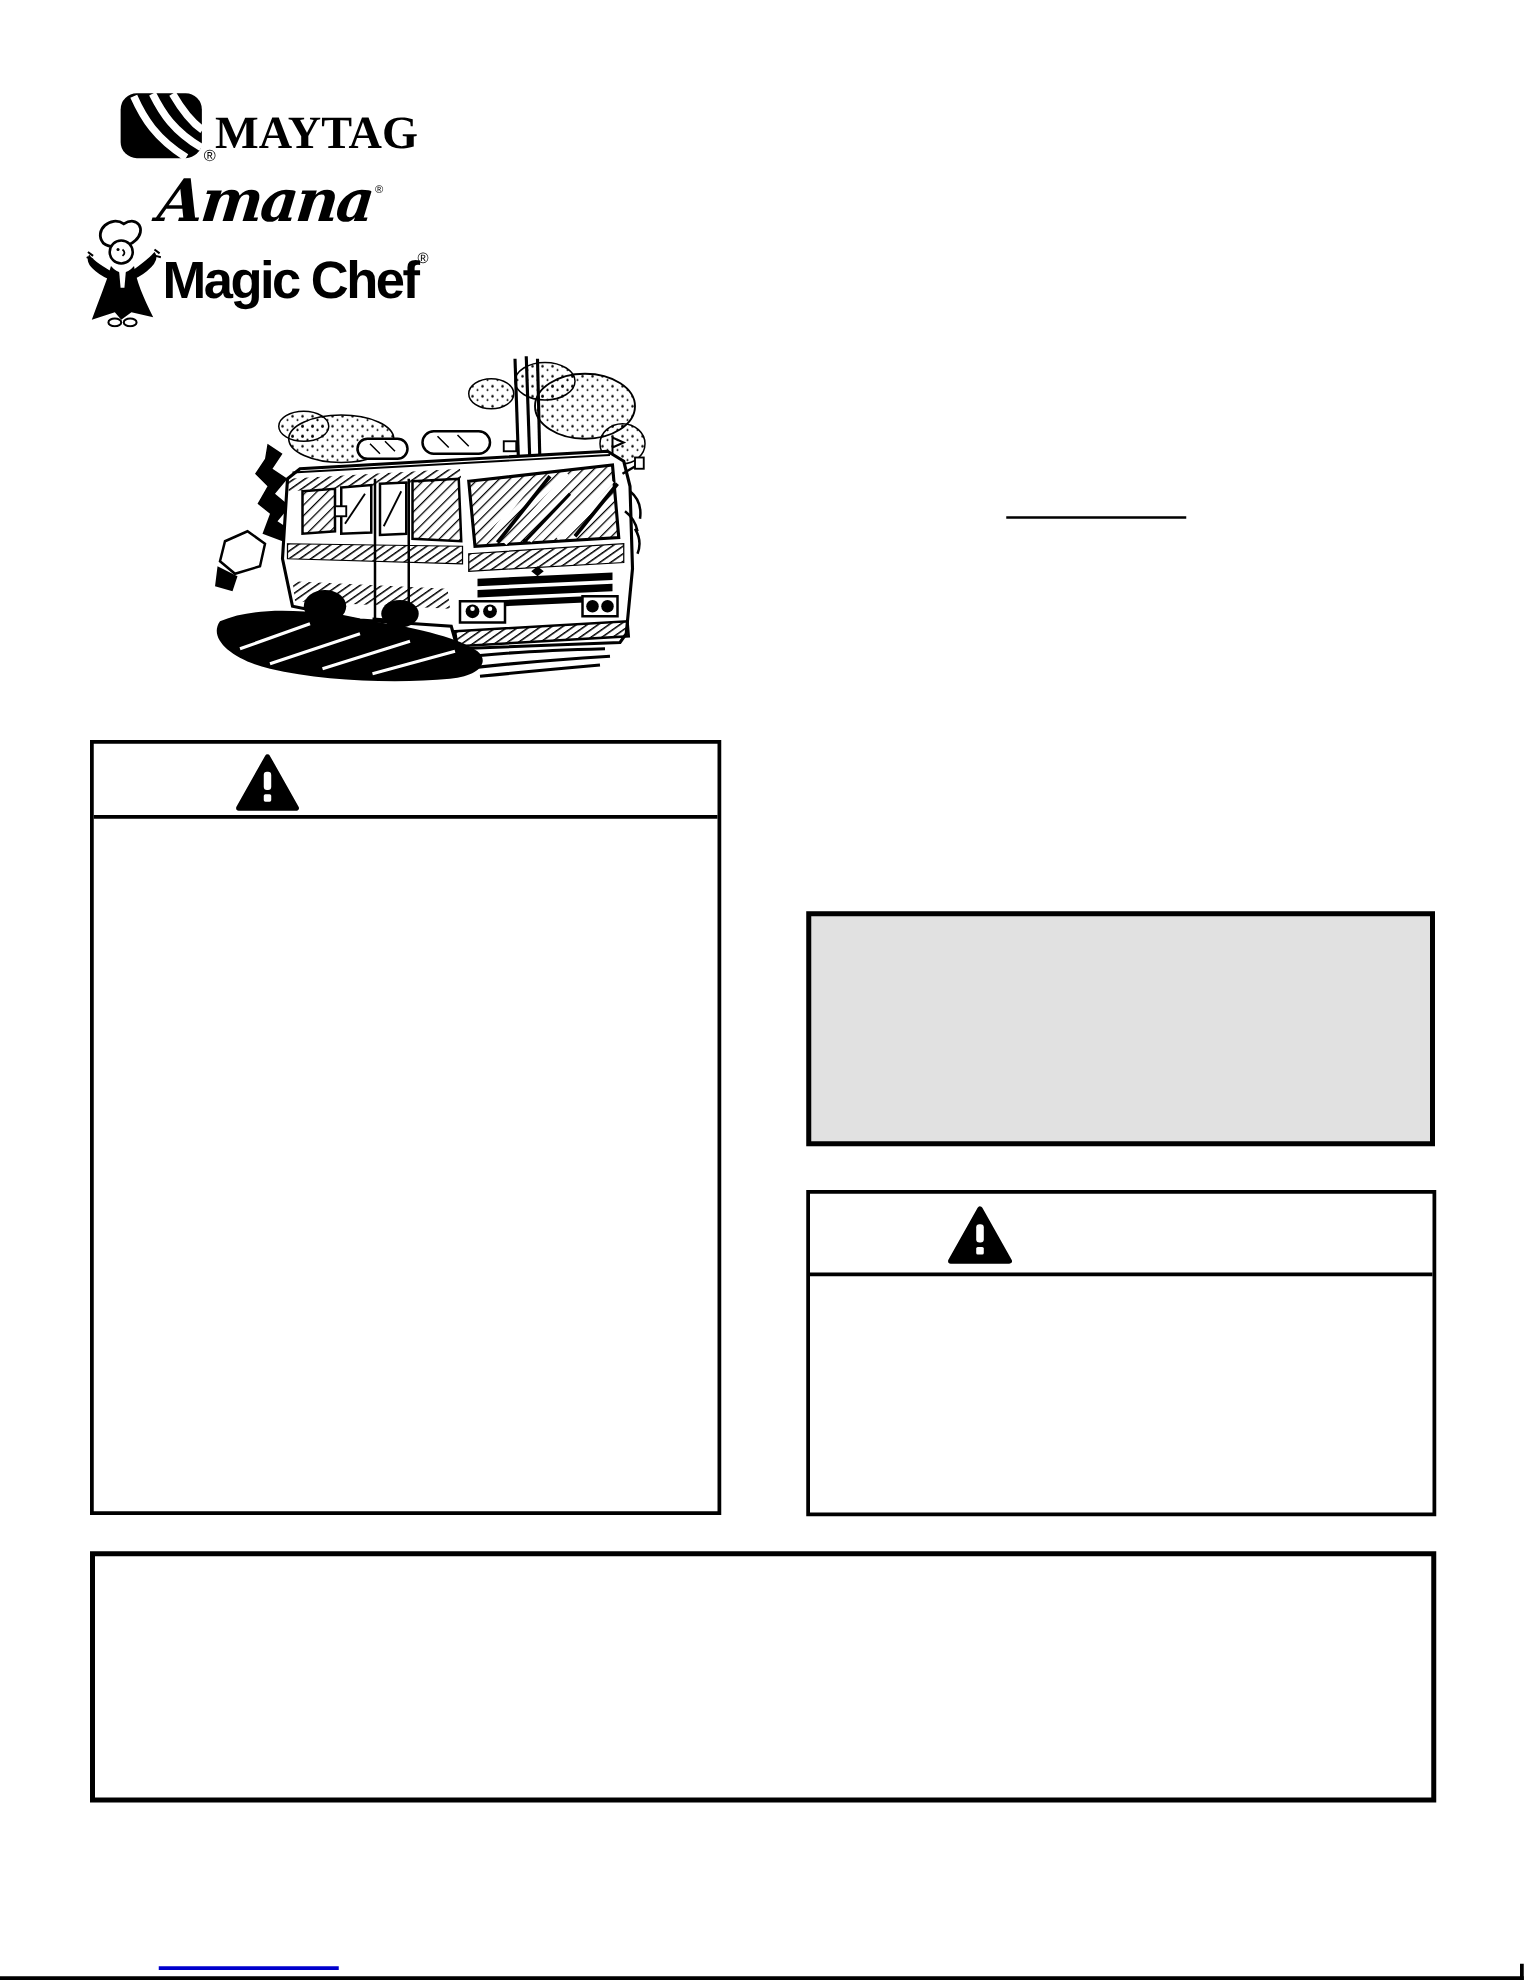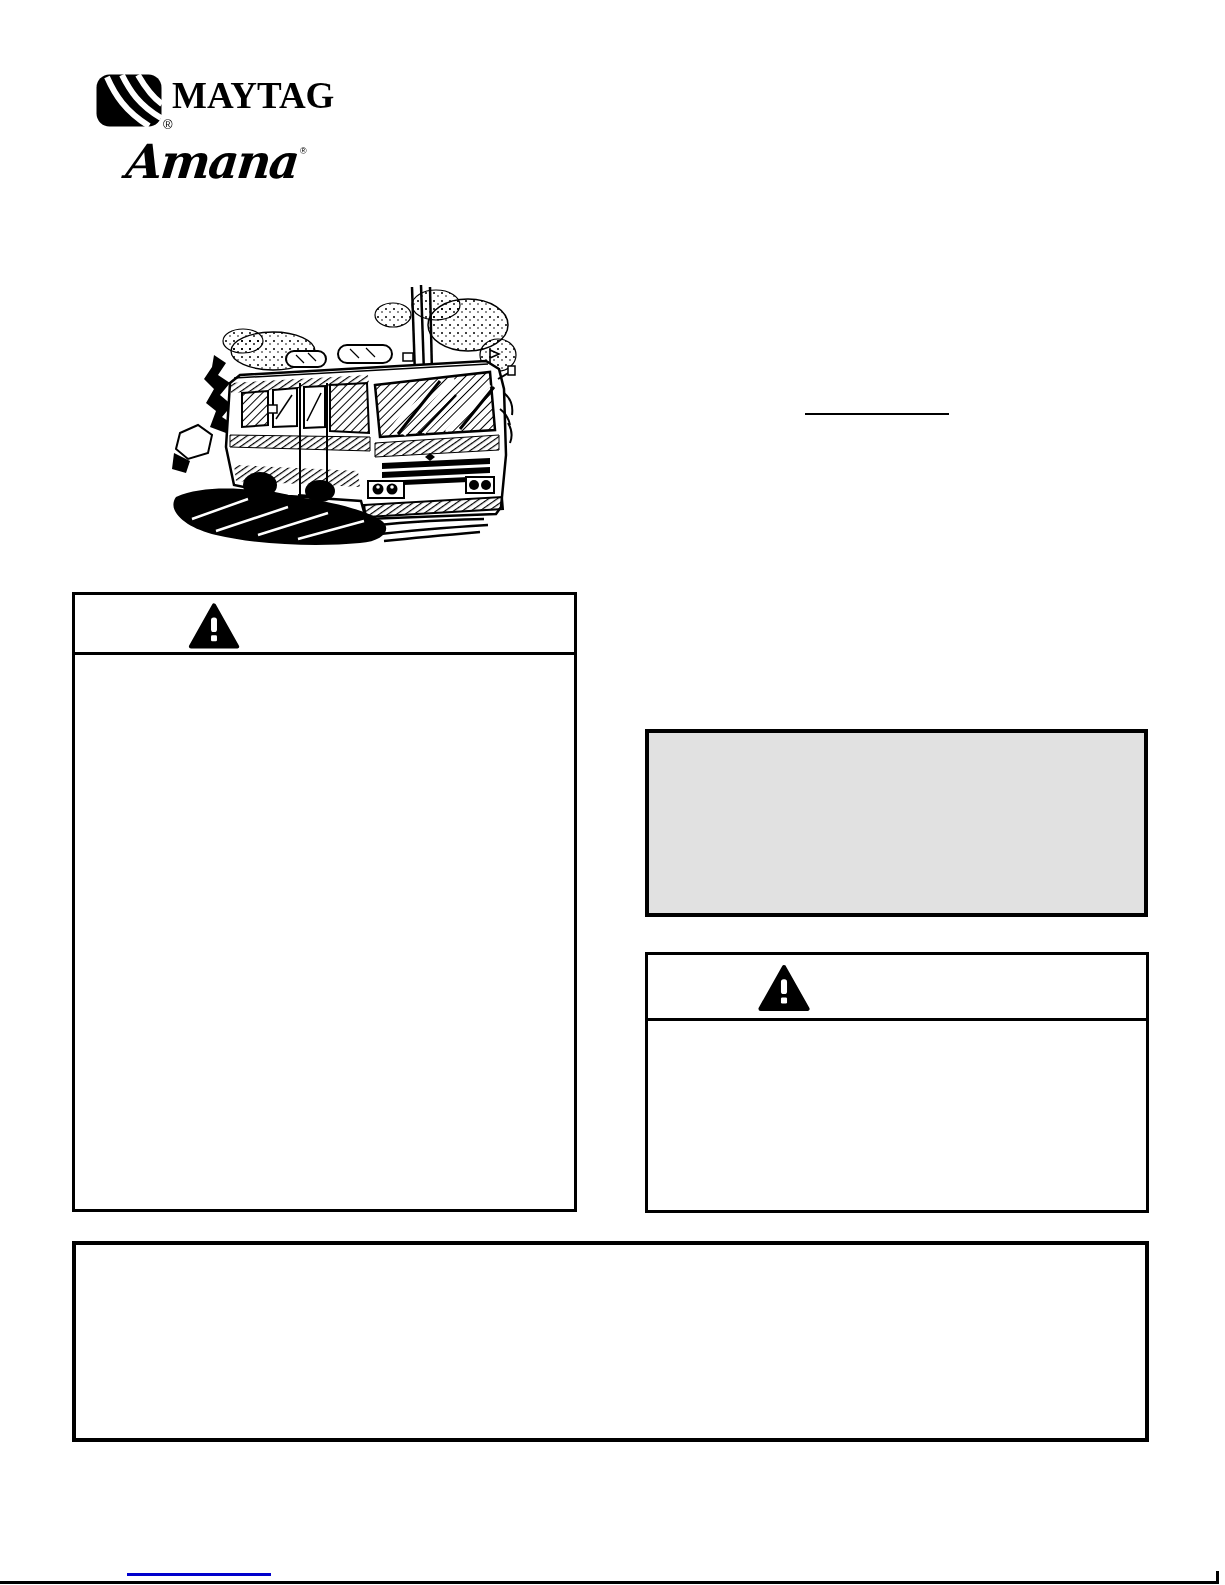--- a/index.html
+++ b/index.html
@@ -39,28 +39,44 @@
 <div class="page">
 
   <div class="abs" style="left:95px;top:73px;width:320px;height:60px;">
     <svg class="abs" style="left:0;top:0;" width="68" height="55" viewBox="0 0 68 55">
       <rect x="1.5" y="1.5" width="65" height="52" rx="13" fill="#000"></rect>
       <path d="M12 4 C20 22 30 38 54 53" stroke="#fff" stroke-width="6" fill="none"></path>
       <path d="M27 2 C35 18 44 32 66 45" stroke="#fff" stroke-width="6" fill="none"></path>
       <path d="M43 2 C50 14 57 24 67 31" stroke="#fff" stroke-width="6" fill="none"></path>
     </svg>
     <span class="abs reg-mark" style="left:68px;top:44px;font-size:13px;">®</span>
-    <span class="abs maytag-word" style="left:77px;top:4px;">MAYTAG</span>
+    <span class="abs maytag-word" style="left:77px;top:15px;">MAYTAG</span>
   </div>
 
   <div class="abs" style="left:124px;top:138px;width:200px;height:50px;">
     <span class="abs amana-word" style="left:0;top:0;">Amana</span>
     <span class="abs reg-mark amana-reg" style="left:176px;top:8px;">®</span>
   </div>
 
+  <div class="abs" style="left:66px;top:174px;width:300px;height:90px;">
+    <svg class="abs" style="left:0;top:0;" width="64" height="88" viewBox="0 0 62 86">
+      <path d="M16 20 C8 10 22 -2 32 5 C43 -2 50 10 41 18 C36 23 22 25 16 20 Z" fill="#fff" stroke="#000" stroke-width="2.2"></path>
+      <circle cx="30" cy="27" r="9" fill="#fff" stroke="#000" stroke-width="2"></circle>
+      <circle cx="27.5" cy="25" r="1.2" fill="#000"></circle>
+      <path d="M31 25 q3 2.5 0 5" stroke="#000" stroke-width="1.4" fill="none"></path>
+      <path d="M22 42 Q8 34 5 29 Q1 35 10 42 Q16 47 23 49 Z" fill="#000"></path>
+      <path d="M38 42 Q52 32 56 27 Q61 33 50 42 Q44 47 37 49 Z" fill="#000"></path>
+      <path d="M4 27 l4 3 M3 31 l5 2 M56 25 l4 3 M57 30 l4 1" stroke="#000" stroke-width="1.6"></path>
+      <path d="M22 38 C18 52 12 66 7 80 L25 74 L30 80 L38 74 L55 78 C47 62 42 50 40 38 C34 45 28 45 22 38 Z" fill="#000"></path>
+      <path d="M28 38 L34 38 L32.5 55 L29.5 55 Z" fill="#fff"></path>
+      <ellipse cx="25" cy="82" rx="5" ry="3" fill="#fff" stroke="#000" stroke-width="1.6"></ellipse>
+      <ellipse cx="37" cy="82" rx="5" ry="3" fill="#fff" stroke="#000" stroke-width="1.6"></ellipse>
+    </svg>
+    <span class="abs magicchef-word" style="left:64px;top:26px;"><span>Magic Chef</span><span class="mc-reg reg-mark">®</span></span>
+  </div>
 
   <svg class="abs" style="left:168px;top:283px;" width="352" height="272" viewBox="0 0 352 272">
     <defs>
       <pattern id="h1" width="6" height="6" patternUnits="userSpaceOnUse" patternTransform="rotate(45)">
         <line x1="0" y1="0" x2="0" y2="6" stroke="#000" stroke-width="2"></line>
       </pattern>
       <pattern id="h2" width="5" height="5" patternUnits="userSpaceOnUse" patternTransform="rotate(55)">
         <line x1="0" y1="0" x2="0" y2="5" stroke="#000" stroke-width="2.4"></line>
       </pattern>
       <pattern id="stip" width="8" height="8" patternUnits="userSpaceOnUse">

